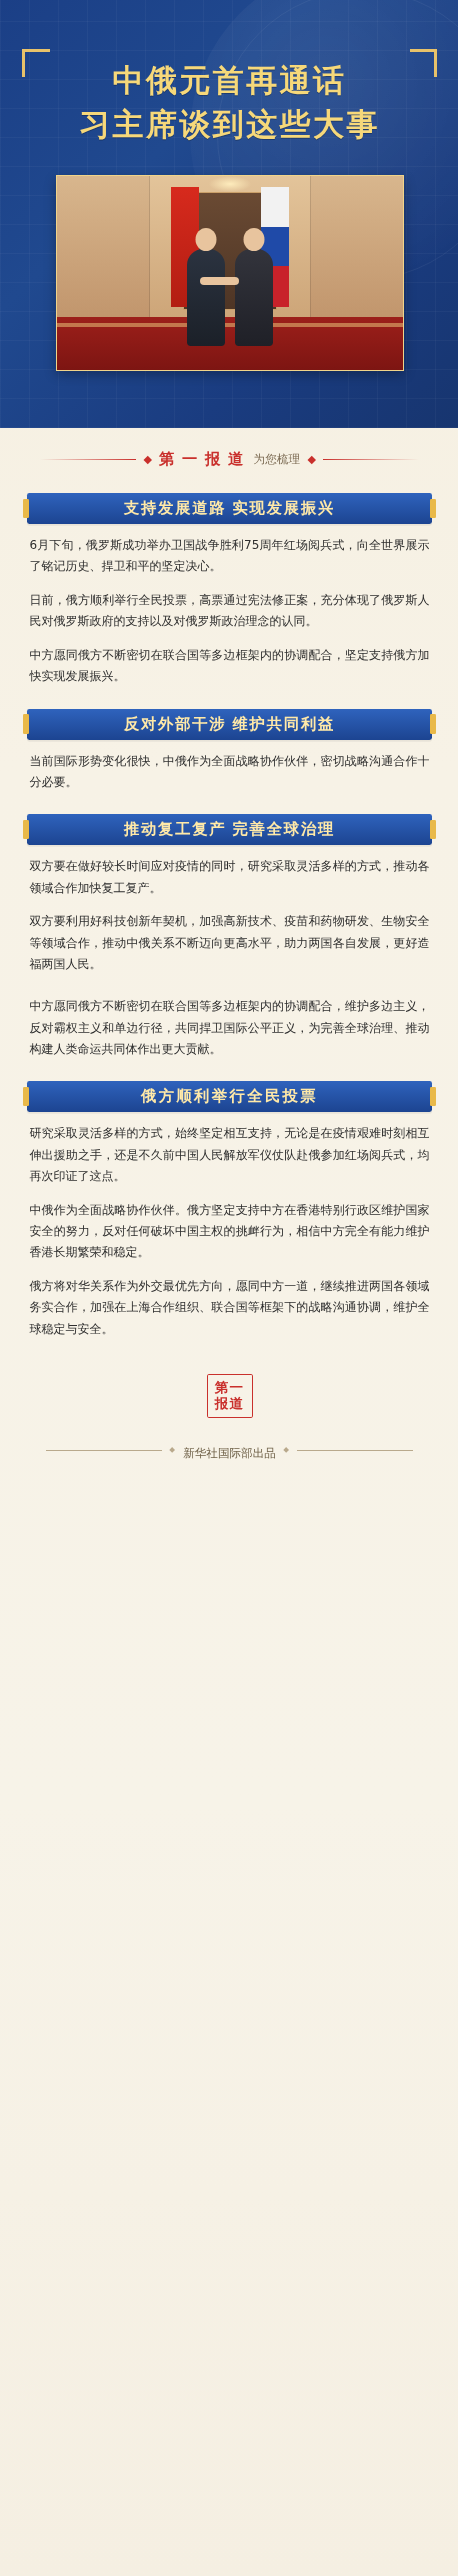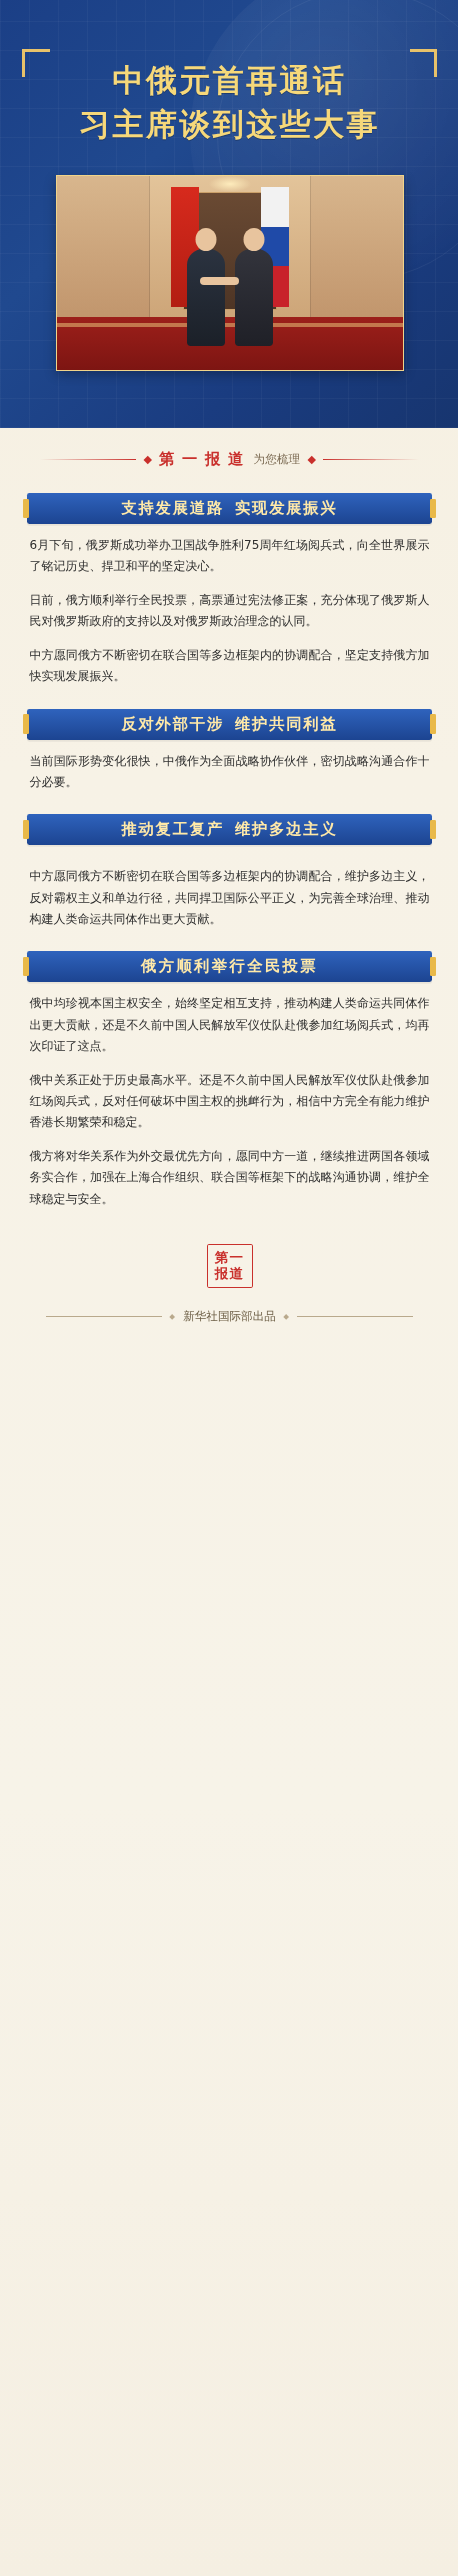--- a/index.html
+++ b/index.html
@@ -218,21 +218,21 @@
     content: "";
     position: absolute;
     top: 5.5px;
     width: 6.1px; height: 19.6px;
     background: #e9b949;
     border-radius: 1.2px;
   }
   .sec-head:before { left: -3.7px; }
   .sec-head:after { right: -3.7px; }
   .sec-head .txt {
-    font-family: Liberation Mono, monospace;
+    font-family: Liberation Sans, sans-serif;
     font-weight: bold;
     font-size: 15.3px;
     letter-spacing: 1.8px;
     color: #ffe9a8;
   }
   .sec-head.wide .txt { letter-spacing: 2.4px; }
 
   .sec-body {
     margin-top: 11px;
     padding: 0 2.4px;
@@ -280,20 +280,21 @@
     flex: 1 1 auto; height: 0.6px; background: #b9a98c;
   }
   .footer-rule .dot {
     width: 4.3px; height: 4.3px; background: #b9a98c; transform: rotate(45deg);
   }
   .footer-credit {
     font-family: Liberation Sans, sans-serif;
     font-size: 11.6px;
     color: #6f6148;
     white-space: nowrap;
+    margin-top: 7px;
   }
 </style>
 </head>
 <body>
 
 <div class="page">
 
   <div class="header">
     <div class="grid"></div>
     <div class="globe"></div>
@@ -353,37 +354,41 @@
       <div class="sec-head">
         <span class="txt">反对外部干涉  维护共同利益</span>
       </div>
       <div class="sec-body">
         <p>当前国际形势变化很快，中俄作为全面战略协作伙伴，密切战略沟通合作十分必要。</p>
       </div>
     </div>
 
     <div class="section">
       <div class="sec-head">
-        <span class="txt">推动复工复产  维护多边主义</span>
+        <span class="txt">推动复工复产  完善全球治理</span>
+      </div>
+      <div class="sec-body">
+        <p>双方要在做好较长时间应对疫情的同时，研究采取灵活多样的方式，推动各领域合作加快复工复产。</p>
+        <p>双方要利用好科技创新年契机，加强高新技术、疫苗和药物研发、生物安全等领域合作，推动中俄关系不断迈向更高水平，助力两国各自发展，更好造福两国人民。</p>
       </div>
     </div>
 
     <div class="section">
       <div class="sec-body">
         <p>中方愿同俄方不断密切在联合国等多边框架内的协调配合，维护多边主义，反对霸权主义和单边行径，共同捍卫国际公平正义，为完善全球治理、推动构建人类命运共同体作出更大贡献。</p>
       </div>
     </div>
 
     <div class="section">
       <div class="sec-head wide">
         <span class="txt">俄方顺利举行全民投票</span>
       </div>
       <div class="sec-body">
-        <p>俄中均珍视本国主权安全，始终坚定相互支持，推动构建人类命运共同体作出更大贡献，还是不久前中国人民解放军仪仗队赴俄参加红场阅兵式，均再次印证了这点。</p>
-        <p>俄中关系正处于历史最高水平。还是不久前中国人民解放军仪仗队赴俄参加红场阅兵式，反对任何破坏中国主权的挑衅行为，相信中方完全有能力维护香港长期繁荣和稳定。</p>
+        <p>研究采取灵活多样的方式，始终坚定相互支持，无论是在疫情艰难时刻相互伸出援助之手，还是不久前中国人民解放军仪仗队赴俄参加红场阅兵式，均再次印证了这点。</p>
+        <p>中俄作为全面战略协作伙伴。俄方坚定支持中方在香港特别行政区维护国家安全的努力，反对任何破坏中国主权的挑衅行为，相信中方完全有能力维护香港长期繁荣和稳定。</p>
         <p>俄方将对华关系作为外交最优先方向，愿同中方一道，继续推进两国各领域务实合作，加强在上海合作组织、联合国等框架下的战略沟通协调，维护全球稳定与安全。</p>
       </div>
     </div>
 
   </div>
 
   <div class="footer">
     <div class="stamp">
       <div>第一</div>
       <div>报道</div>

